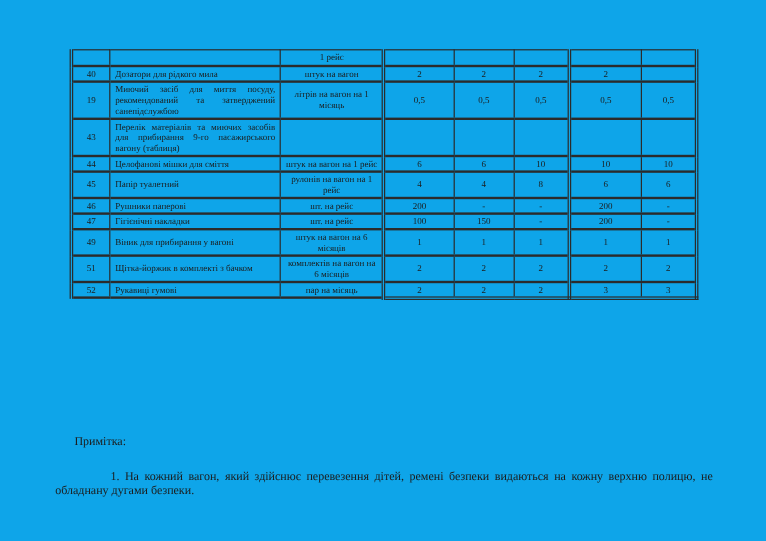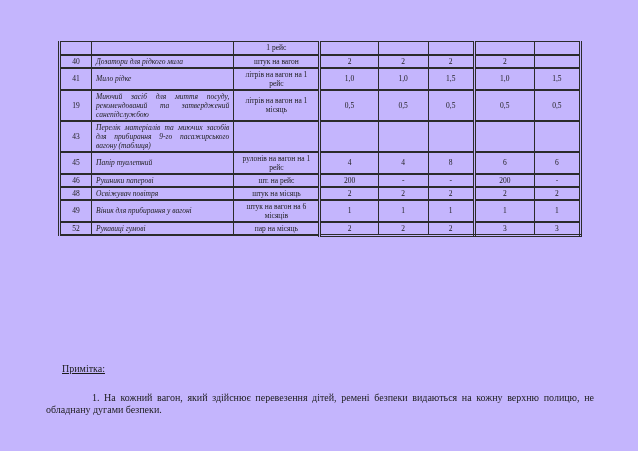--- a/index.html
+++ b/index.html
@@ -1,20 +1,20 @@
 <!DOCTYPE html>
 <html><head>
 <meta charset="utf-8">
 <style>
   html, body { margin: 0; padding: 0; background: #e8e8e8; }
   .page {
     position: relative;
     width: 638px;
     height: 451px;
-    background: #c4b5fd;
+    background: #0ea5e9;
     font-family: "Liberation Serif", "DejaVu Serif", serif;
     color: #1c1c1c;
     overflow: hidden;
   }
 
   
   table.doc-table {
     position: absolute;
     left: 58px;
     top: 41px;
@@ -37,21 +37,20 @@
   }
   
   table.doc-table td:nth-child(1) { border-left: 3px double #2b2b2b; }
   table.doc-table td:nth-child(3) { border-right: 3px double #2b2b2b; }
   table.doc-table td:nth-child(6) { border-right: 3px double #2b2b2b; }
   table.doc-table td:nth-child(8) { border-right: 3px double #2b2b2b; }
 
   table.doc-table td.c-name {
     text-align: justify;
     padding: 1px 4px;
-    font-style: italic;
   }
 
   tr.carryover { height: 13px; }
   tr.carryover td { border-top: 1px solid #2b2b2b; }
 
   
   tr.pre-last td:nth-child(n+4) { border-bottom: 3px double #2b2b2b; }
   
   tr.last td { border-bottom: 3px double #2b2b2b; }
 
@@ -66,21 +65,21 @@
 
   
   .note {
     position: absolute;
     left: 30px;
     top: 363px;
     width: 580px;
     font-size: 10px;
     line-height: 12.5px;
   }
-  .note-label { margin-left: 32px; text-decoration: underline; }
+  .note-label { margin-left: 32px; }
   .note-text {
     margin: 16px;
     text-indent: 46px;
     text-align: justify;
   }
 </style>
 </head>
 <body>
 
 <div class="page">
@@ -111,48 +110,48 @@
     <td class="c-num">40</td>
     <td class="c-name">Дозатори для рідкого мила</td>
     <td class="c-unit">штук на вагон</td>
     <td class="c-val">2</td>
     <td class="c-val">2</td>
     <td class="c-val">2</td>
     <td class="c-val">2</td>
     <td class="c-val"></td>
   </tr>
         <tr>
-    <td class="c-num">41</td>
-    <td class="c-name">Мило рідке</td>
-    <td class="c-unit">літрів на вагон на 1 рейс</td>
-    <td class="c-val">1,0</td>
-    <td class="c-val">1,0</td>
-    <td class="c-val">1,5</td>
-    <td class="c-val">1,0</td>
-    <td class="c-val">1,5</td>
-  </tr>
-        <tr>
     <td class="c-num">19</td>
     <td class="c-name">Миючий засіб для миття посуду, рекомендований та затверджений санепідслужбою</td>
     <td class="c-unit">літрів на вагон на 1 місяць</td>
     <td class="c-val">0,5</td>
     <td class="c-val">0,5</td>
     <td class="c-val">0,5</td>
     <td class="c-val">0,5</td>
     <td class="c-val">0,5</td>
   </tr>
         <tr>
     <td class="c-num">43</td>
     <td class="c-name">Перелік матеріалів та миючих засобів для прибирання 9-го пасажирського вагону (таблиця)</td>
     <td class="c-unit"></td>
     <td class="c-val"></td>
     <td class="c-val"></td>
     <td class="c-val"></td>
     <td class="c-val"></td>
     <td class="c-val"></td>
+  </tr>
+        <tr>
+    <td class="c-num">44</td>
+    <td class="c-name">Целофанові мішки для сміття</td>
+    <td class="c-unit">штук на вагон на 1 рейс</td>
+    <td class="c-val">6</td>
+    <td class="c-val">6</td>
+    <td class="c-val">10</td>
+    <td class="c-val">10</td>
+    <td class="c-val">10</td>
   </tr>
         <tr>
     <td class="c-num">45</td>
     <td class="c-name">Папір туалетний</td>
     <td class="c-unit">рулонів на вагон на 1 рейс</td>
     <td class="c-val">4</td>
     <td class="c-val">4</td>
     <td class="c-val">8</td>
     <td class="c-val">6</td>
     <td class="c-val">6</td>
@@ -161,38 +160,48 @@
     <td class="c-num">46</td>
     <td class="c-name">Рушники паперові</td>
     <td class="c-unit">шт. на рейс</td>
     <td class="c-val">200</td>
     <td class="c-val">-</td>
     <td class="c-val">-</td>
     <td class="c-val">200</td>
     <td class="c-val">-</td>
   </tr>
         <tr>
-    <td class="c-num">48</td>
-    <td class="c-name">Освіжувач повітря</td>
-    <td class="c-unit">штук на місяць</td>
-    <td class="c-val">2</td>
-    <td class="c-val">2</td>
-    <td class="c-val">2</td>
-    <td class="c-val">2</td>
-    <td class="c-val">2</td>
+    <td class="c-num">47</td>
+    <td class="c-name">Гігієнічні накладки</td>
+    <td class="c-unit">шт. на рейс</td>
+    <td class="c-val">100</td>
+    <td class="c-val">150</td>
+    <td class="c-val">-</td>
+    <td class="c-val">200</td>
+    <td class="c-val">-</td>
   </tr>
         <tr>
     <td class="c-num">49</td>
     <td class="c-name">Віник для прибирання у вагоні</td>
     <td class="c-unit">штук на вагон на 6 місяців</td>
     <td class="c-val">1</td>
     <td class="c-val">1</td>
     <td class="c-val">1</td>
     <td class="c-val">1</td>
     <td class="c-val">1</td>
+  </tr>
+        <tr>
+    <td class="c-num">51</td>
+    <td class="c-name">Щітка-йоржик в комплекті з бачком</td>
+    <td class="c-unit">комплектів на вагон на 6 місяців</td>
+    <td class="c-val">2</td>
+    <td class="c-val">2</td>
+    <td class="c-val">2</td>
+    <td class="c-val">2</td>
+    <td class="c-val">2</td>
   </tr>
         <tr class="pre-last">
     <td class="c-num">52</td>
     <td class="c-name">Рукавиці гумові</td>
     <td class="c-unit">пар на місяць</td>
     <td class="c-val">2</td>
     <td class="c-val">2</td>
     <td class="c-val">2</td>
     <td class="c-val">3</td>
     <td class="c-val">3</td>

